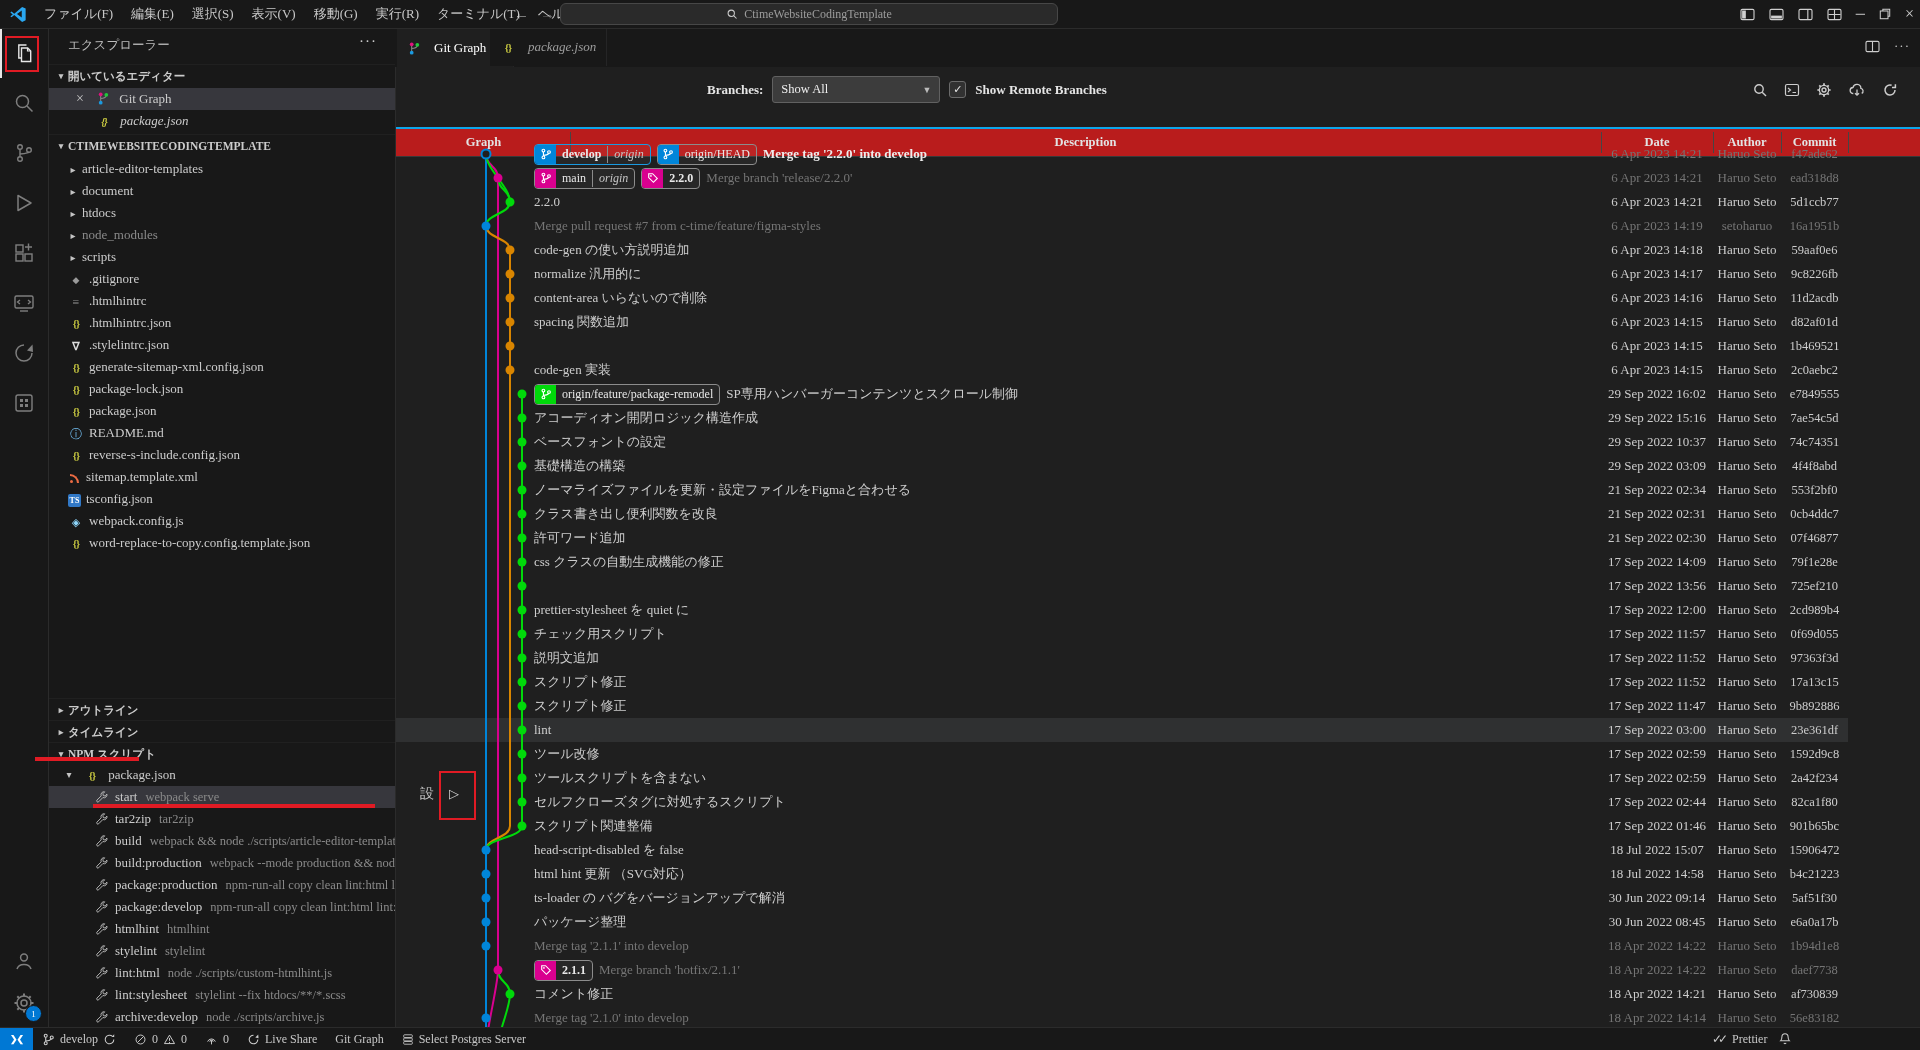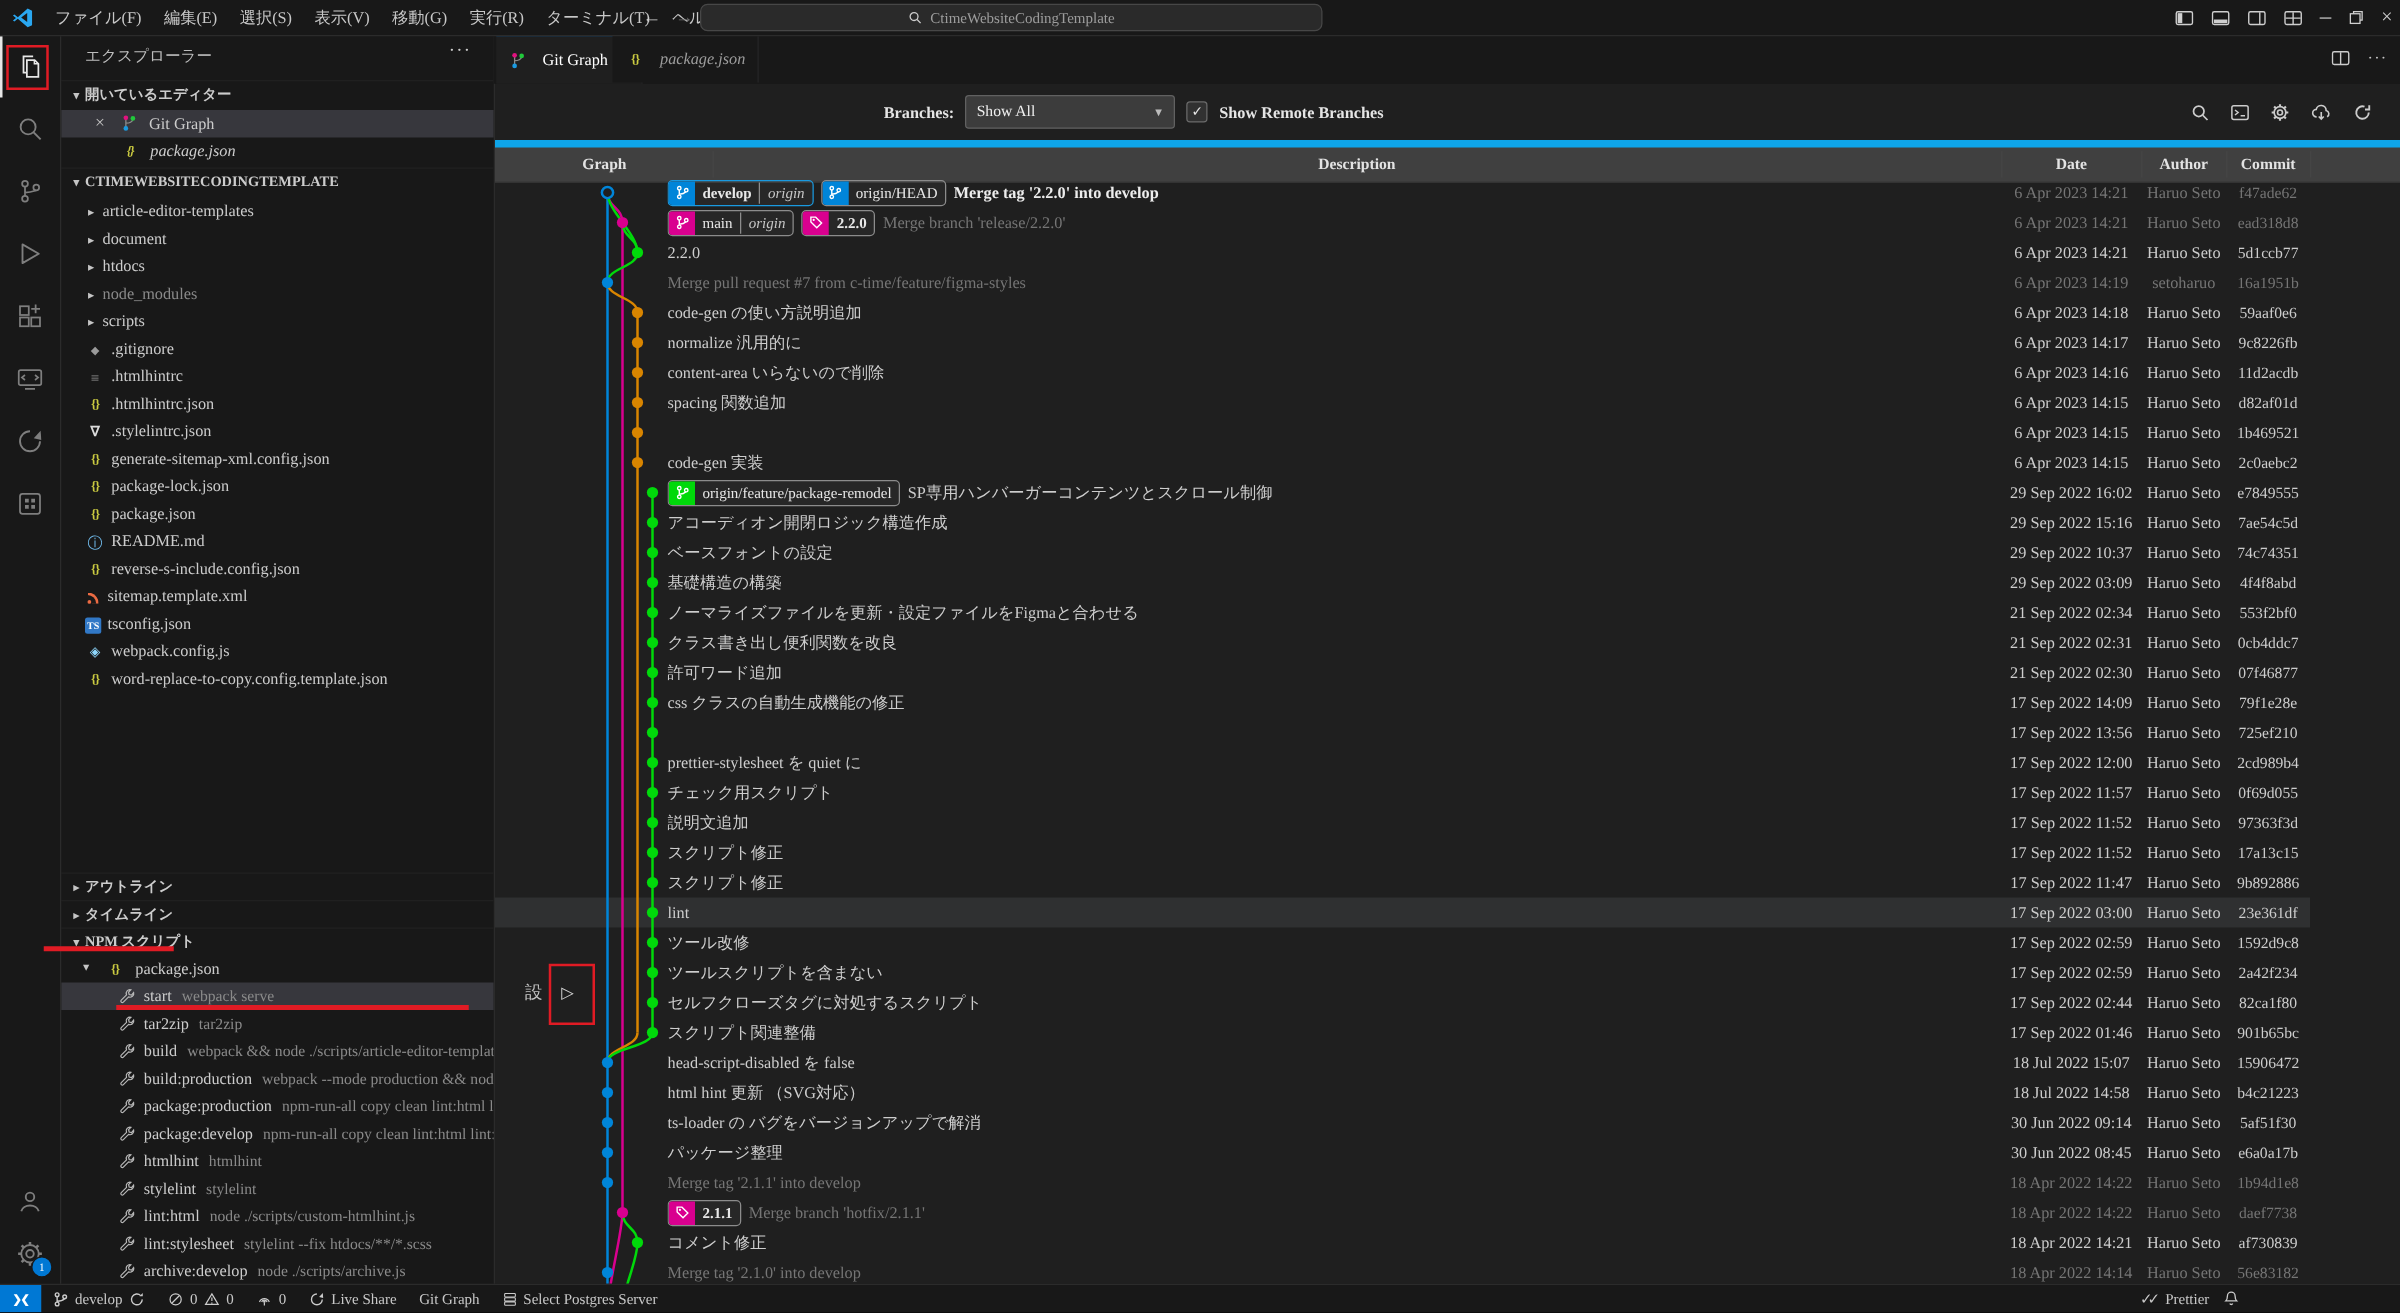--- a/index.html
+++ b/index.html
@@ -66,21 +66,21 @@
   .tab-actions{position:absolute;right:10px;top:10px;display:flex;gap:14px;color:#c5c5c5}
 
   
   .gg{position:absolute;left:395px;top:67px;right:0;bottom:22px;background:#1f1f1f;overflow:hidden}
   .ggbar-center{position:absolute;left:312px;top:0;height:45px;display:flex;align-items:center;gap:9px}
   .ggbar-center .blab{font-weight:700;color:#e5e5e5}
   .dropdown{width:150px;height:25px;background:#3c3c3c;border:1px solid #616161;border-radius:3px;display:flex;align-items:center;color:#f0f0f0;padding:0 8px;justify-content:space-between;font-size:12.5px}
   .checkbox{width:15px;height:15px;background:#313131;border:1px solid #6b6b6b;border-radius:3px;display:flex;align-items:center;justify-content:center;font-size:11px;color:#e7e7e7}
   .cblab{font-weight:700;color:#e5e5e5}
   .ggbar-icons{position:absolute;right:22px;top:0;height:45px;display:flex;align-items:center;gap:16px;color:#c5c5c5}
-  .gghead{position:absolute;left:0;top:45px;right:0;height:27px;background:#404040;border-top:6px solid #0ea5e9;border-bottom:1px solid #393939}
+  .gghead{position:absolute;left:0;top:60px;right:0;height:27px;background:#b91c1c;border-top:2px solid #0ea5e9;border-bottom:1px solid #393939}
   .gghead .h{position:absolute;top:0;height:26px;line-height:26px;text-align:center;font-weight:700;color:#e3e3e3;font-size:12.5px}
   .gghead .vs{position:absolute;top:3px;bottom:3px;width:1px;background:#454545}
   .ggrow{position:absolute;left:0;width:1453px;height:24px;line-height:24px}
   .ggrow.hl{background:#2f3031}
   .ggrow .c-desc{position:absolute;left:139px;top:0;width:1060px;height:24px;display:flex;align-items:center;gap:6px;overflow:hidden;white-space:nowrap;color:#cdcdcd}
   .ggrow .c-date{position:absolute;left:1206px;width:112px;text-align:center;color:#cdcdcd}
   .ggrow .c-author{position:absolute;left:1318px;width:68px;text-align:center;color:#cdcdcd;overflow:hidden}
   .ggrow .c-hash{position:absolute;left:1386px;width:67px;text-align:center;color:#cdcdcd;font-size:12.5px}
   .ggrow.muted .c-desc,.ggrow.muted .c-date,.ggrow.muted .c-author,.ggrow.muted .c-hash{color:#757575}
   .ggrow.head-row .dtext{font-weight:700;color:#ededed}

